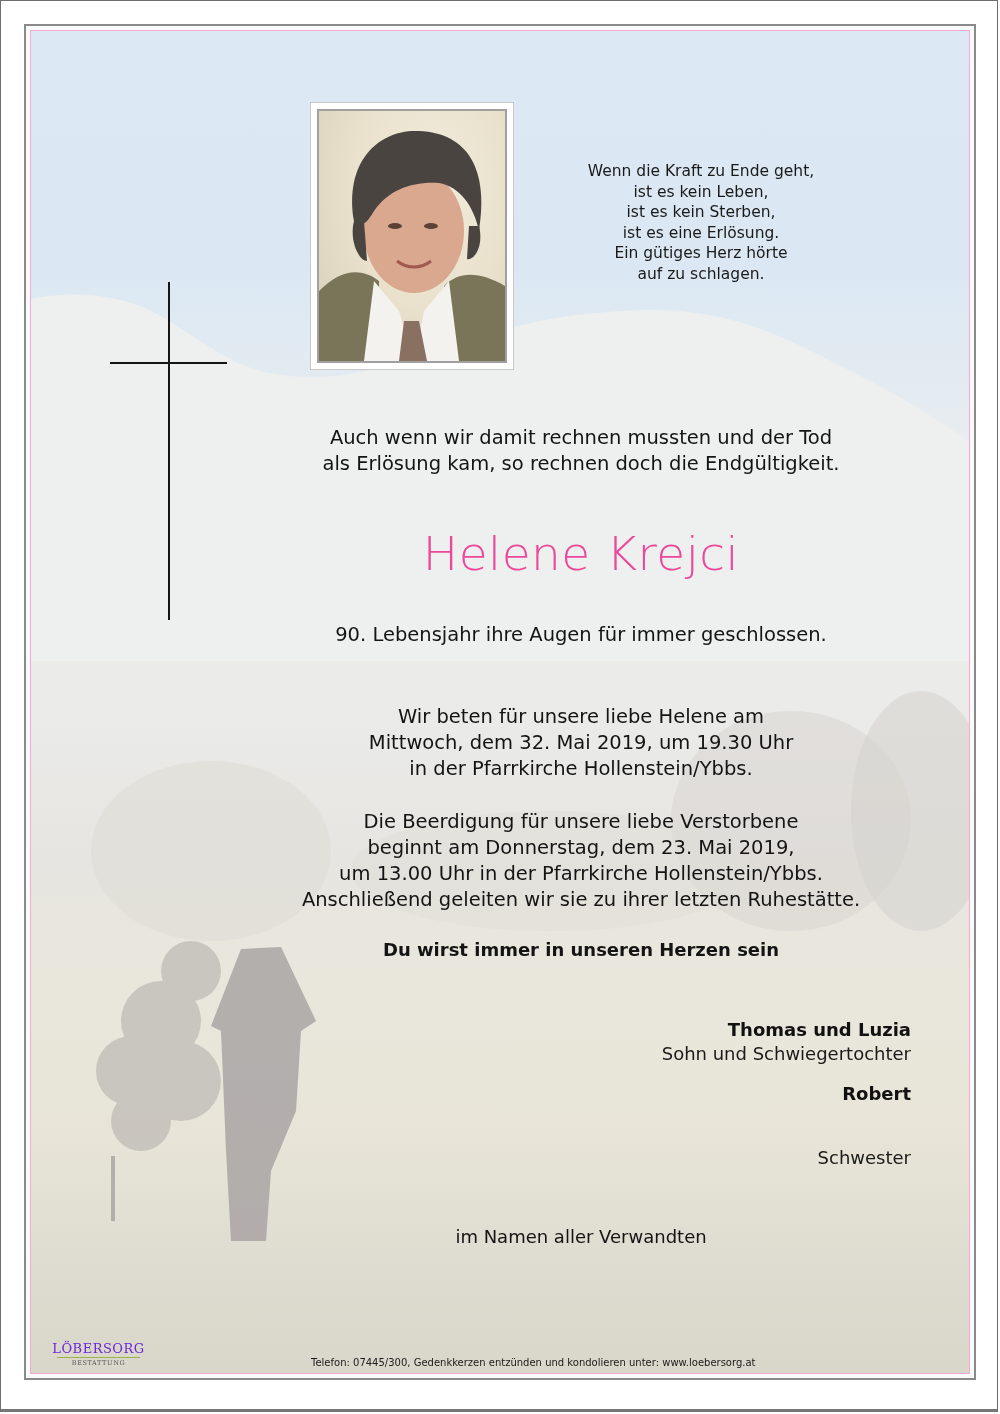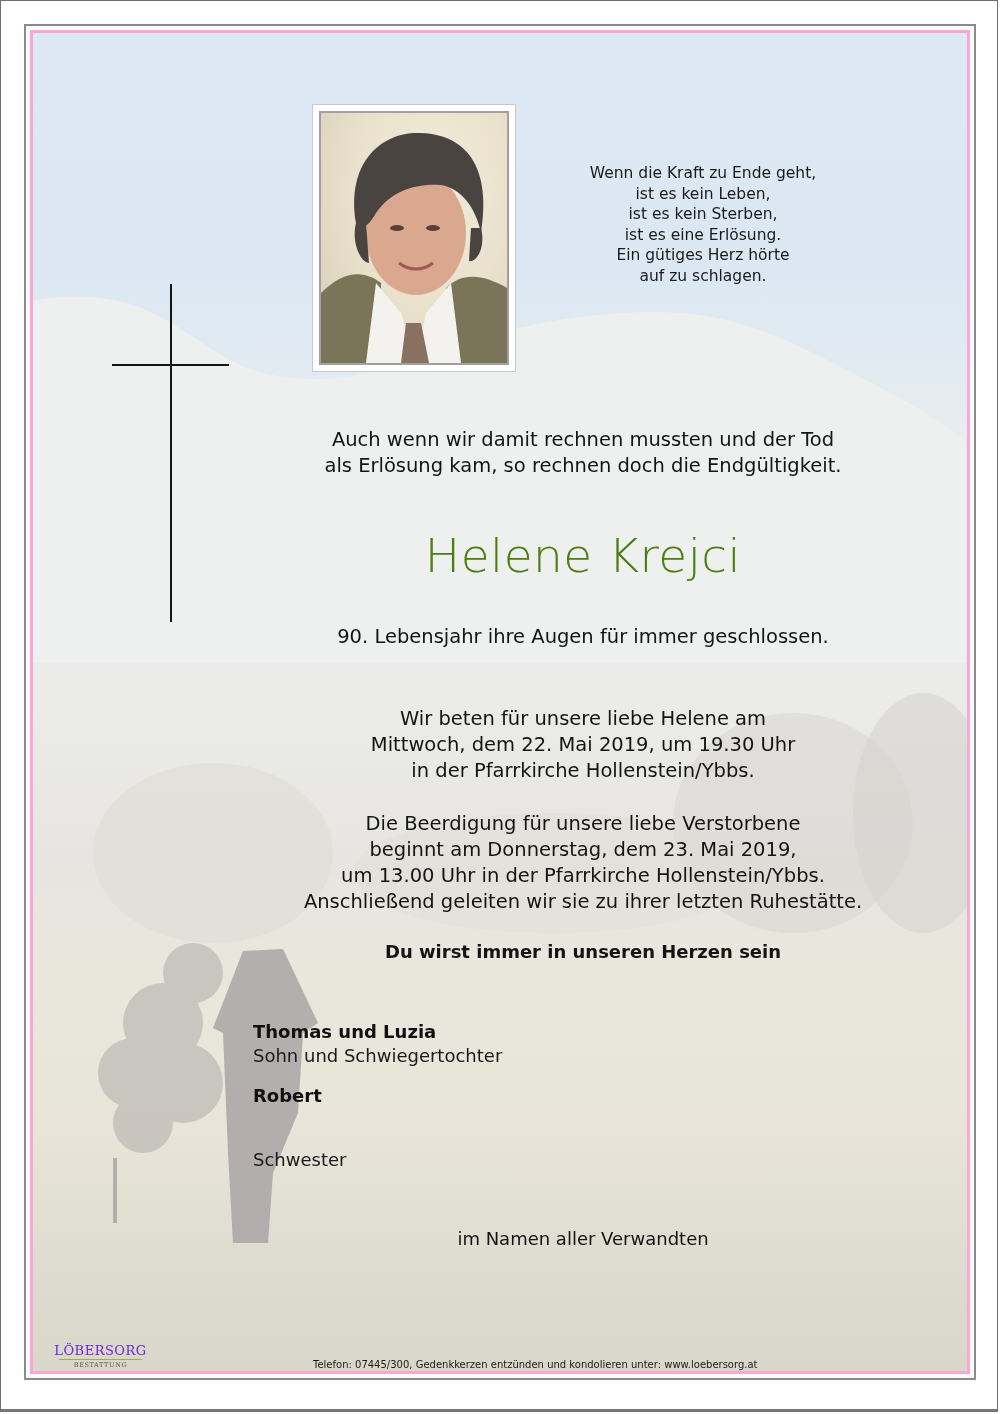--- a/index.html
+++ b/index.html
@@ -15,21 +15,21 @@
   }
   .outer-border::after {
     content: ""; position: absolute; left: 0; right: 0; bottom: -1px; height: 3px; background: #777;
   }
   .frame-a {
     position: absolute; left: 24px; top: 24px; width: 952px; height: 1356px;
     border: 2px solid #8a8a8a; box-sizing: border-box; background: #fafafa;
   }
   .frame-b {
     position: absolute; left: 30px; top: 30px; width: 940px; height: 1344px;
-    border: 3px solid #f9a8d4; box-sizing: border-box;
+    border: 1px solid #f9a8d4; box-sizing: border-box;
     box-shadow: inset 0 0 0 1px #cfcfcf;
     overflow: hidden;
   }
   .scene {
     position: absolute; inset: 0;
     background: linear-gradient(180deg, #dce9f4 0%, #dbe8f3 18%, #e3ebf1 26%, #eceeee 34%, #ebebe9 50%, #e6e5e1 62%, #e9e7dc 70%, #e8e5d8 82%, #dedbd0 92%, #d9d6ca 100%);
   }
   .hill {
     position: absolute; left: -10px; top: 230px; width: 960px; height: 400px;
   }
@@ -46,26 +46,26 @@
     background: radial-gradient(ellipse at 60% 30%, #f2ecdc 0%, #e9e1cc 50%, #d6cdb8 100%);
   }
   .quote {
     position: absolute; left: 560px; top: 160px; width: 280px;
     text-align: center; font-size: 15.5px; line-height: 20.5px; color: #1a1a1a;
   }
   .quote div { white-space: nowrap; }
   .block { position: absolute; left: 250px; width: 660px; text-align: center; color: #141414; }
   .block div { white-space: nowrap; }
   .lead { top: 424px; font-size: 19.5px; line-height: 26px; }
-  .name { top: 523px; font-size: 47px; line-height: 60px; font-weight: 300; letter-spacing: 0.5px; color: #4d7c0f; }
+  .name { top: 523px; font-size: 47px; line-height: 60px; font-weight: 300; letter-spacing: 0.5px; color: #ec4899; }
   .p1 { top: 621px; font-size: 19.5px; line-height: 26px; }
   .p2 { top: 703px; font-size: 19.5px; line-height: 26px; }
   .p3 { top: 808px; font-size: 19.5px; line-height: 26px; }
   .motto { top: 936px; font-size: 18px; line-height: 26px; font-weight: bold; }
-  .mourner { position: absolute; left: 250px; width: 660px; text-align: left; }
+  .mourner { position: absolute; left: 250px; width: 660px; text-align: right; }
   .mourner .n { font-weight: bold; font-size: 18px; line-height: 24px; color: #111; }
   .mourner .r { font-size: 18px; line-height: 24px; color: #1a1a1a; }
   .closing { top: 1224px; font-size: 18px; line-height: 24px; }
   .footer {
     position: absolute; left: 310px; top: 1357px; width: 660px; font-size: 10px; color: #1a1a1a; white-space: nowrap;
   }
   .logo { position: absolute; left: 50px; top: 1340px; width: 95px; text-align: center; }
   .logo .brand { font-family: "DejaVu Serif", "Liberation Serif", serif; font-size: 13px; color: #6d28d9; letter-spacing: 0.5px; }
   .logo .line { height: 1px; margin: 1px 6px; background: #9bb24a; }
   .logo .sub { font-family: "DejaVu Serif", "Liberation Serif", serif; font-size: 6.5px; color: #555; letter-spacing: 0.6px; }
@@ -139,21 +139,21 @@
   </div>
 
   <div class="block name" style="left:220px;top:493px">Helene Krejci</div>
 
   <div class="block p1" style="left:220px;top:591px">
     <div>90. Lebensjahr ihre Augen für immer geschlossen.</div>
   </div>
 
   <div class="block p2" style="left:220px;top:673px">
     <div>Wir beten für unsere liebe Helene am</div>
-    <div>Mittwoch, dem 22. Mai 2019, um 19.30 Uhr</div>
+    <div>Mittwoch, dem 32. Mai 2019, um 19.30 Uhr</div>
     <div>in der Pfarrkirche Hollenstein/Ybbs.</div>
   </div>
 
   <div class="block p3" style="left:220px;top:778px">
     <div>Die Beerdigung für unsere liebe Verstorbene</div>
     <div>beginnt am Donnerstag, dem 23. Mai 2019,</div>
     <div>um 13.00 Uhr in der Pfarrkirche Hollenstein/Ybbs.</div>
     <div>Anschließend geleiten wir sie zu ihrer letzten Ruhestätte.</div>
   </div>
 

